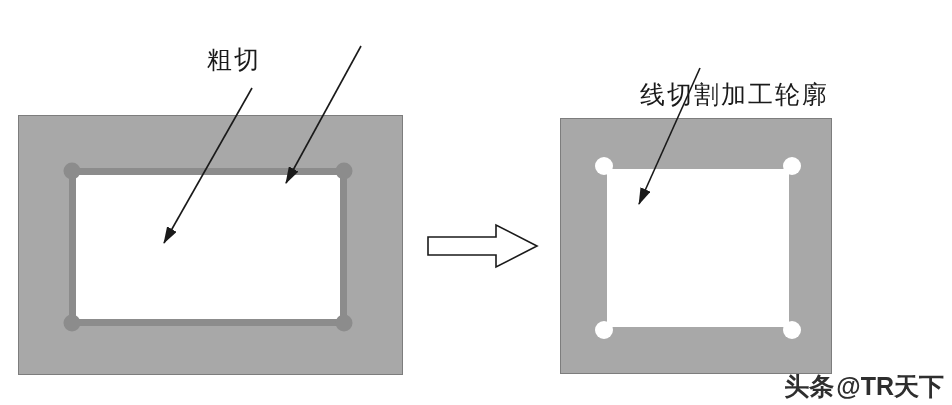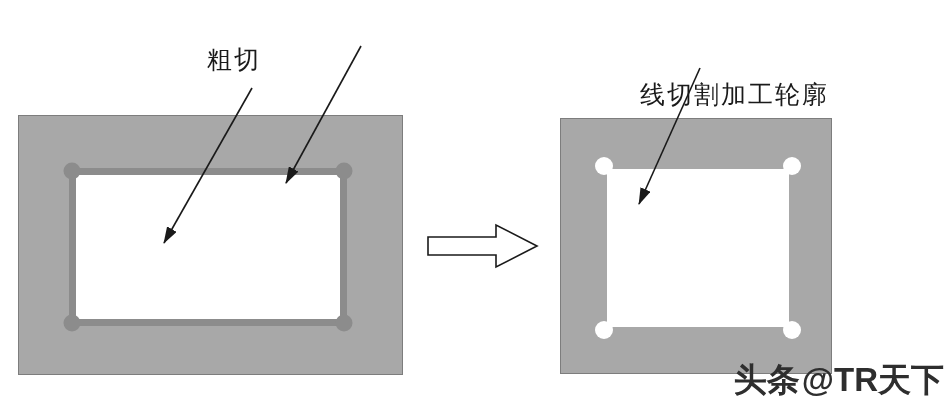--- a/index.html
+++ b/index.html
@@ -79,21 +79,21 @@
     left: 0;
     top: 0;
     width: 952px;
     height: 405px;
     pointer-events: none;
   }
   .watermark {
     position: absolute;
     right: 8px;
     bottom: 2px;
-    font-size: 33px;
+    font-size: 25px;
     color: #2e2e2e;
     white-space: nowrap;
   }
   .watermark .wm-prefix {
     font-weight: 700;
     margin-right: 2px;
   }
   .watermark .wm-handle {
     font-weight: 600;
   }

